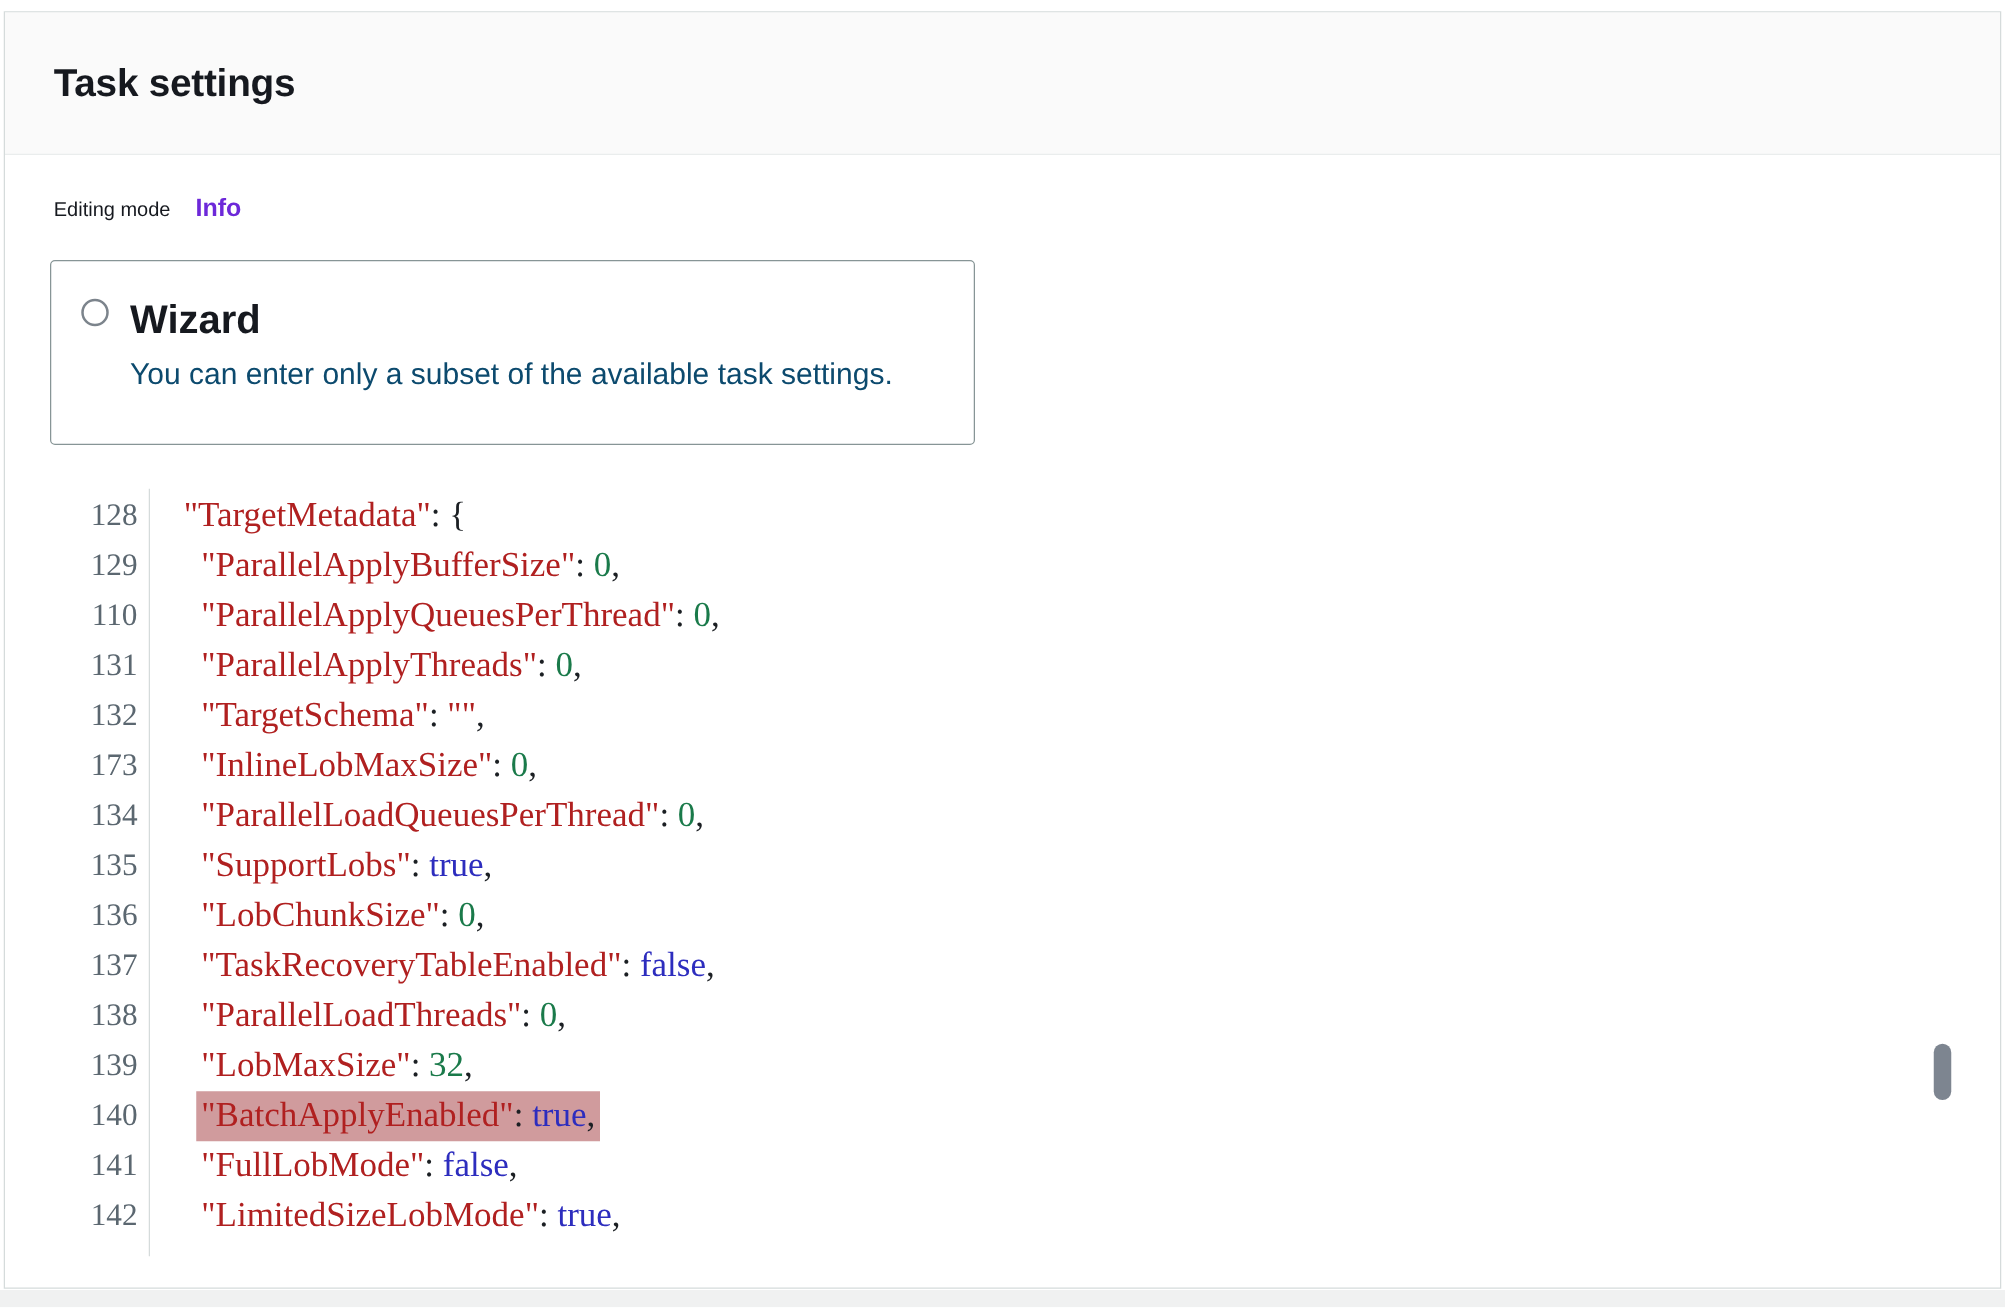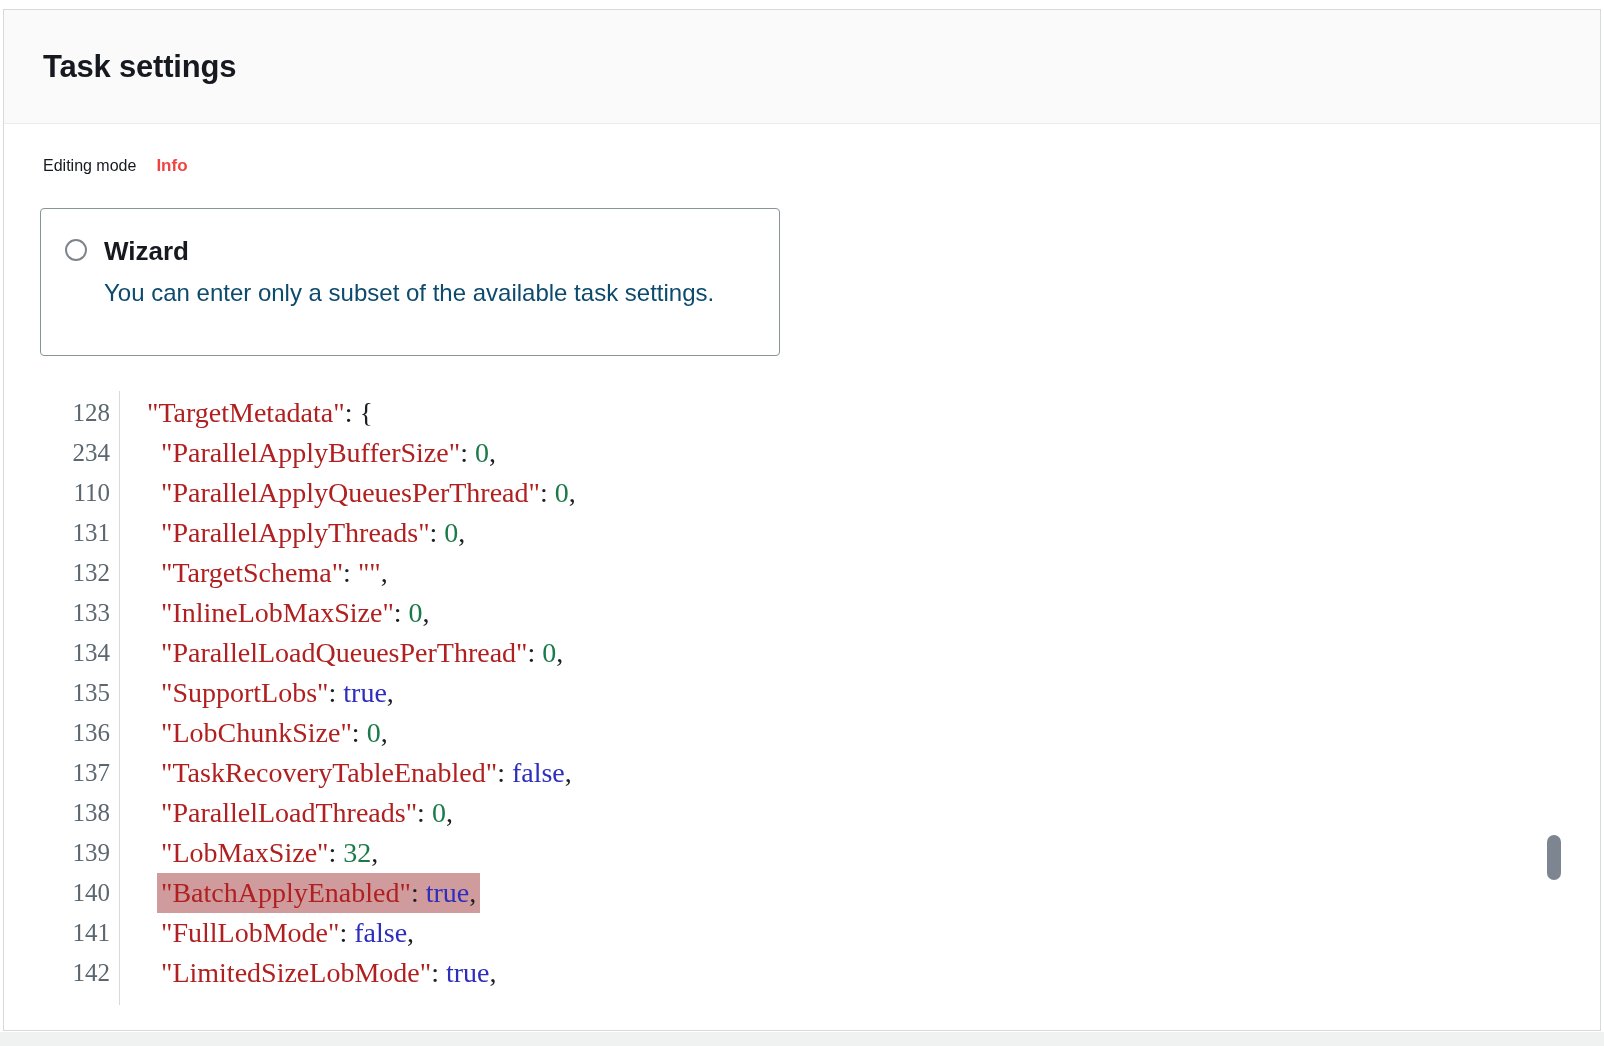--- a/index.html
+++ b/index.html
@@ -19,34 +19,34 @@
     background:#fafafa;border-bottom:1px solid #eaeded;
     display:flex;align-items:center;padding-left:39px;
   }
   .panel-title{
     font-size:31px;font-weight:700;color:#16191f;letter-spacing:-0.2px;margin:0;
   }
   .mode-row{
     position:absolute;left:39px;top:146px;display:flex;align-items:baseline;
   }
   .mode-label{font-size:16px;color:#16191f;}
-  .info-link{font-size:17px;font-weight:700;color:#ef4444;margin-left:20px;text-decoration:none;cursor:pointer;}
+  .info-link{font-size:20px;font-weight:700;color:#6d28d9;margin-left:20px;text-decoration:none;cursor:pointer;}
   .opt-card{
     position:absolute;top:198px;height:148px;box-sizing:border-box;border-radius:4px;
     display:flex;align-items:flex-start;padding:27px 24px 0 24px;cursor:pointer;
   }
   .opt-wizard{left:36px;width:740px;border:1px solid #879596;background:#ffffff;}
   .opt-json{left:817px;width:742px;border:2px solid #0073bb;background:#f1faff;}
   .radio{
     flex:0 0 auto;width:22px;height:22px;border-radius:50%;box-sizing:border-box;margin-top:3px;
   }
   .radio.unchecked{border:2px solid #7c848c;background:#ffffff;}
   .radio.checked{border:7px solid #0073bb;background:#ffffff;}
   .opt-text{margin-left:17px;}
-  .opt-label{font-size:26px;font-weight:700;color:#16191f;line-height:1.2;}
+  .opt-label{font-size:32px;font-weight:700;color:#16191f;line-height:1.2;}
   .opt-desc{font-size:24px;color:#0c4a6e;line-height:1.55;margin-top:7px;max-width:660px;}
   
   .editor{
     position:absolute;left:11px;top:383px;width:1598px;height:625px;
     font-family:Liberation Serif, serif;font-size:28px;line-height:40px;
   }
   .gutter{
     position:absolute;left:0;top:0;width:95px;text-align:right;
     font-size:25px;color:#5b6770;
   }
@@ -90,25 +90,25 @@
       <div class="opt-text">
         <div class="opt-label">Wizard</div>
         <div class="opt-desc">You can enter only a subset of the available task settings.</div>
       </div>
     </div>
 
 
     <div class="editor">
       <div class="gutter" id="gutter">
           <div class="gutter-line">128</div>
-          <div class="gutter-line">234</div>
+          <div class="gutter-line">129</div>
           <div class="gutter-line">110</div>
           <div class="gutter-line">131</div>
           <div class="gutter-line">132</div>
-          <div class="gutter-line">133</div>
+          <div class="gutter-line">173</div>
           <div class="gutter-line">134</div>
           <div class="gutter-line">135</div>
           <div class="gutter-line">136</div>
           <div class="gutter-line">137</div>
           <div class="gutter-line">138</div>
           <div class="gutter-line">139</div>
           <div class="gutter-line">140</div>
           <div class="gutter-line">141</div>
           <div class="gutter-line">142</div>
         </div>

